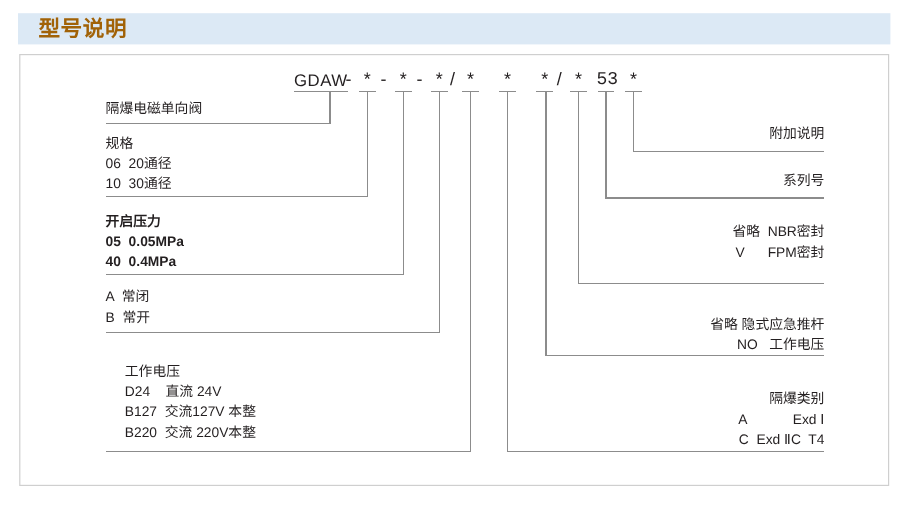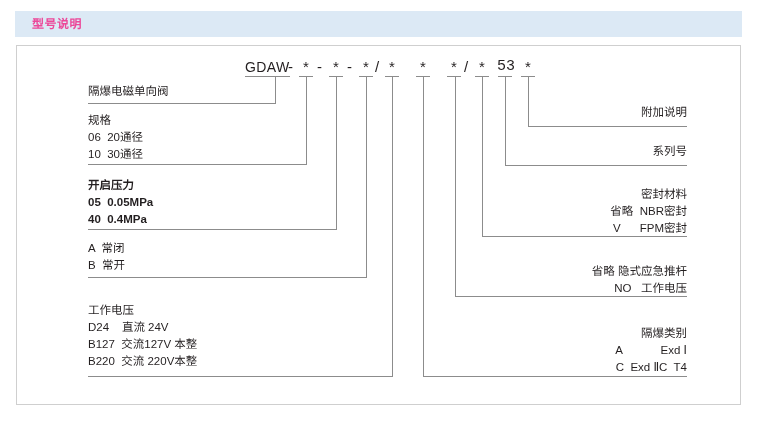--- a/index.html
+++ b/index.html
@@ -24,25 +24,25 @@
     top: 11px;
     width: 727px;
     height: 26px;
     background: #dce9f5;
     box-sizing: border-box;
   }
   .header-title {
     position: absolute;
     left: 32px;
     top: 13px;
-    font-size: 12px;
+    font-size: 18px;
     font-weight: bold;
     line-height: 22px;
     letter-spacing: 0.5px;
-    color: #ec4899;
+    color: #a16207;
     white-space: nowrap;
   }
 
   
   .content-frame {
     position: absolute;
     left: 16px;
     top: 45px;
     width: 725px;
     height: 360px;
@@ -182,37 +182,36 @@
     <span class="row row-cn">开启压力</span>
     <span class="row">05  0.05MPa</span>
     <span class="row">40  0.4MPa</span>
   </div>
 
   <div class="lbl lbl-left" style="left:88px; top:240px;">
     <span class="row row-cn">A  常闭</span>
     <span class="row row-cn">B  常开</span>
   </div>
 
-  <div class="lbl lbl-left" style="left:88px; top:302px;">
+  <div class="lbl lbl-left" style="left:104px; top:302px;">
     <span class="row row-cn">工作电压</span>
     <span class="row">D24    直流 24V</span>
     <span class="row">B127  交流127V 本整</span>
     <span class="row">B220  交流 220V本整</span>
   </div>
 
   <div class="lbl lbl-right" style="left:487px; top:104px; width:200px;">
     <span class="row row-cn">附加说明</span>
   </div>
 
   <div class="lbl lbl-right" style="left:487px; top:143px; width:200px;">
     <span class="row row-cn">系列号</span>
   </div>
 
   <div class="lbl lbl-right" style="left:457px; top:186px; width:230px;">
-    <span class="row row-cn">密封材料</span>
     <span class="row row-cn">省略  NBR密封</span>
     <span class="row row-cn">V      FPM密封</span>
   </div>
 
   <div class="lbl lbl-right" style="left:457px; top:263px; width:230px;">
     <span class="row row-cn">省略 隐式应急推杆</span>
     <span class="row row-cn">NO   工作电压</span>
   </div>
 
   <div class="lbl lbl-right" style="left:457px; top:325px; width:230px;">

